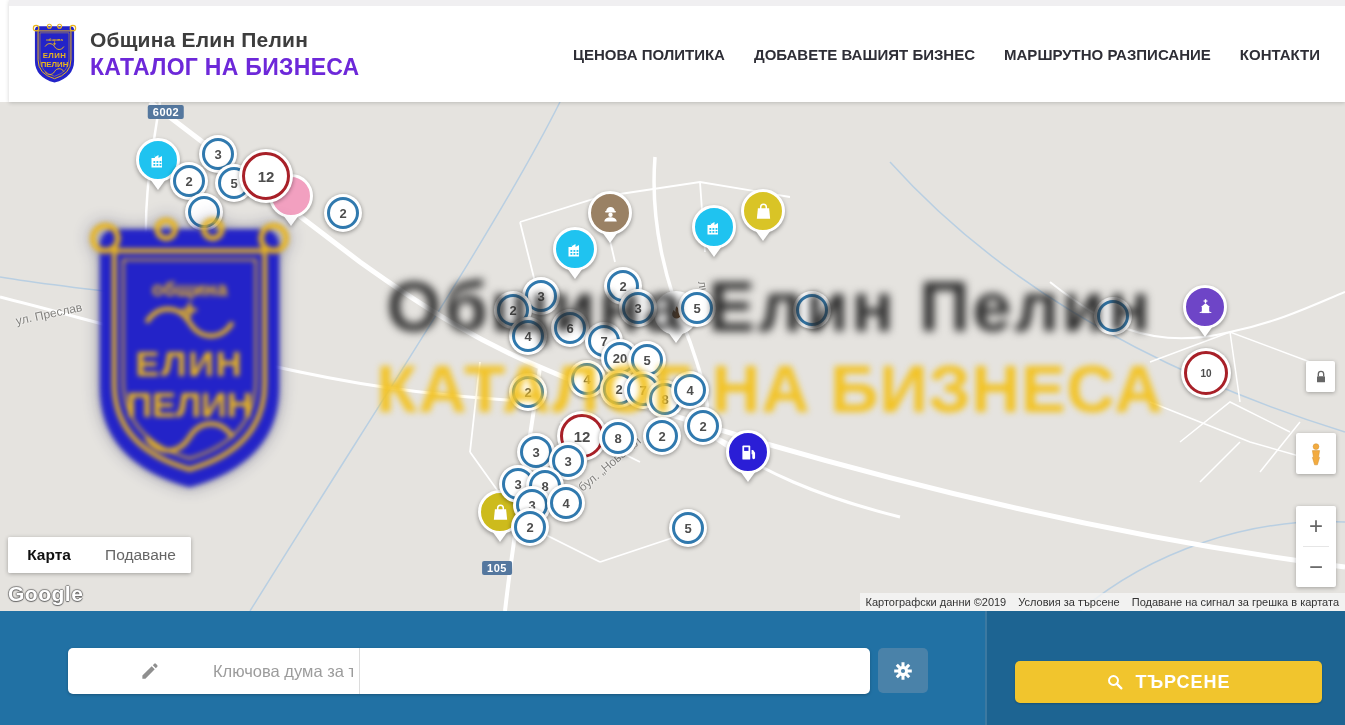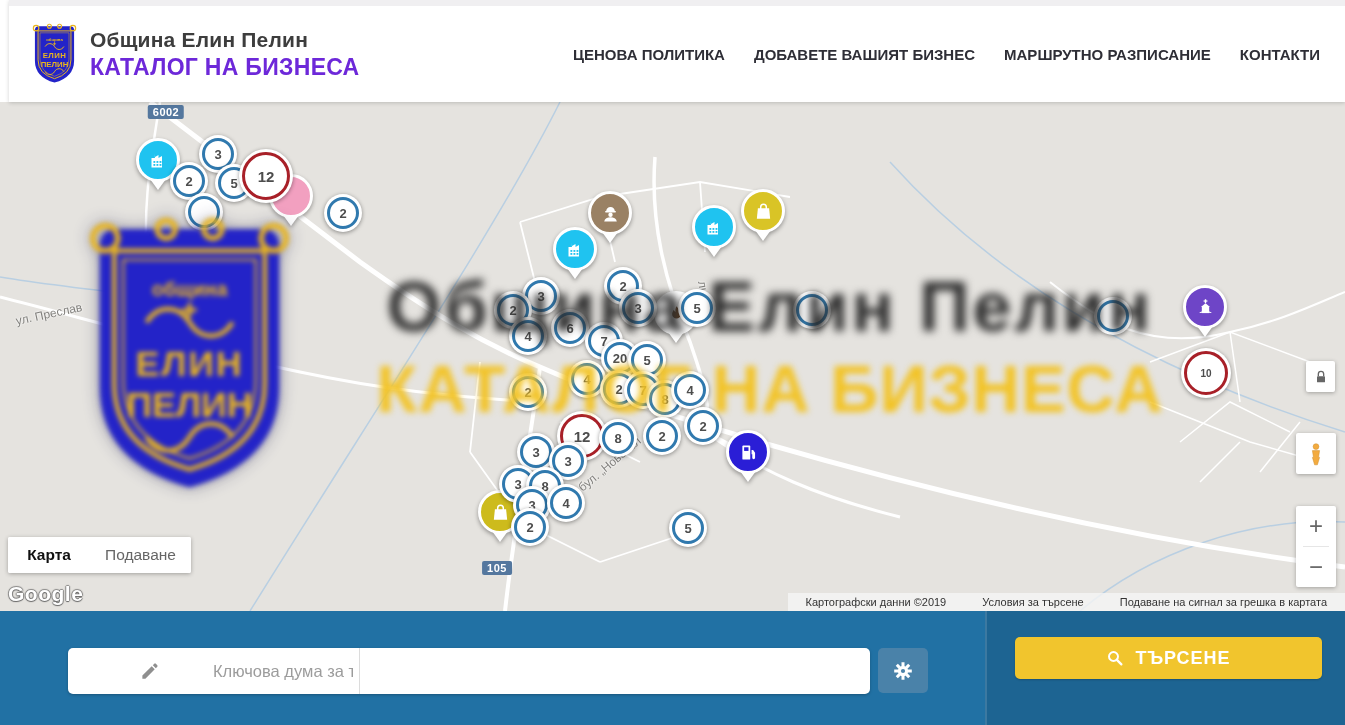--- a/index.html
+++ b/index.html
@@ -49,21 +49,21 @@
   .maptype{position:absolute;left:8px;top:435px;height:36px;display:flex;background:#fff;border-radius:2px;
         box-shadow:0 1px 4px rgba(0,0,0,.3);z-index:20;overflow:hidden;}
   .maptype button{border:none;background:#fff;height:36px;cursor:pointer;font-family:inherit;font-size:15.5px;}
   .mt-map{width:82px;color:#111;font-weight:600;}
   .mt-sat{width:101px;color:#666;border-left:1px solid #e8e8e8;}
   .glogo{position:absolute;left:8px;top:480px;z-index:20;font-size:21px;font-weight:700;color:#fff;
         letter-spacing:.5px;cursor:pointer;
         text-shadow:0 1px 1px rgba(90,90,90,.9),1px 0 1px rgba(90,90,90,.6),-1px 0 1px rgba(90,90,90,.6),0 -1px 1px rgba(90,90,90,.6);}
   .attribution{position:absolute;right:0;top:491px;height:18px;display:flex;align-items:center;z-index:20;
         background:rgba(245,245,245,.8);font-size:11px;color:#333;}
-  .attribution span,.attribution a{padding:0 18px;white-space:nowrap;}
+  .attribution span,.attribution a{padding:0 6px;white-space:nowrap;}
   .attribution a{cursor:pointer;}
   .ctl{position:absolute;background:#fff;border:none;border-radius:2px;box-shadow:0 1px 4px rgba(0,0,0,.3);
         z-index:20;cursor:pointer;display:flex;align-items:center;justify-content:center;padding:0;}
   .lock{left:1306px;top:259px;width:29px;height:31px;}
   .pegman{left:1296px;top:331px;width:40px;height:41px;}
   .zoomctl{position:absolute;left:1296px;top:404px;width:40px;height:81px;background:#fff;border-radius:2px;
         box-shadow:0 1px 4px rgba(0,0,0,.3);z-index:20;display:flex;flex-direction:column;align-items:center;}
   .zoomctl button{border:none;background:none;width:40px;height:40px;font-size:24px;color:#666;cursor:pointer;
         line-height:40px;padding:0;font-family:inherit;}
   .zdiv{width:26px;height:1px;background:#e6e6e6;}
@@ -79,21 +79,21 @@
   .keyword svg{flex:none;margin-right:52px;}
   .keyword input{border:none;outline:none;font-size:16.5px;color:#555;width:140px;font-family:inherit;background:none;}
   .keyword input::placeholder{color:#9c9c9c;}
   .sel{justify-content:space-between;padding:0 18px 0 16px;cursor:pointer;font-size:16.5px;color:#9c9c9c;}
   .sel-cat{width:252px;border-right:1px solid #dcdcdc;}
   .sel-loc{width:258px;}
   .caret{width:0;height:0;border-left:5px solid transparent;border-right:5px solid transparent;
         border-top:6px solid #8a8a8a;}
   .gear{position:absolute;left:878px;top:37px;width:50px;height:45px;background:#4a82a9;border:none;
         border-radius:5px;cursor:pointer;display:flex;align-items:center;justify-content:center;}
-  .search-btn{position:absolute;left:1015px;top:26px;width:307px;height:42px;background:#f1c52d;border:none;
+  .search-btn{position:absolute;left:1015px;top:50px;width:307px;height:42px;background:#f1c52d;border:none;
         border-radius:5px;cursor:pointer;display:flex;align-items:center;justify-content:center;gap:11px;
         color:#fff;font-size:18px;font-weight:700;letter-spacing:1px;font-family:inherit;
         box-shadow:0 1px 2px rgba(0,0,0,.2);}
 </style>
 </head>
 <body>
 
 <div class="page">
 
   <header>

